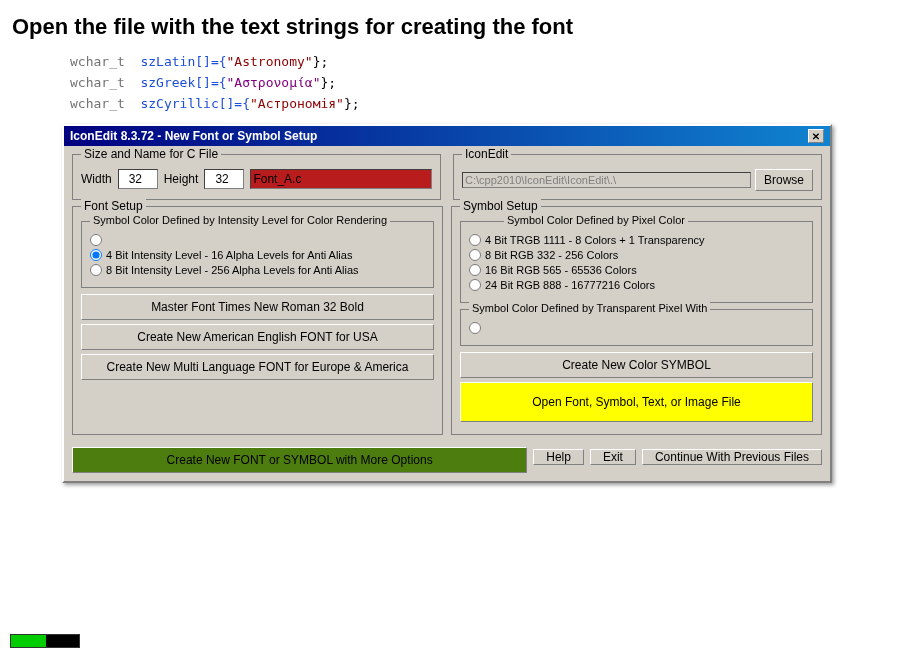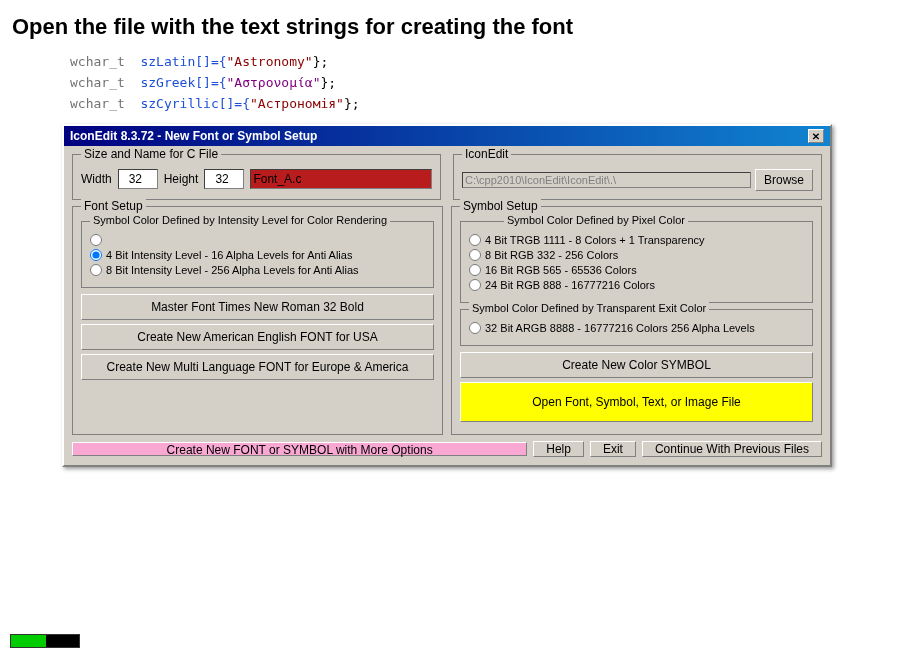--- a/index.html
+++ b/index.html
@@ -286,28 +286,29 @@
       height: 16px;
       padding: 0 12px;
       background: #d4d0c8;
       border: 1px solid #808080;
       border-top: 1px solid #ffffff;
       border-left: 1px solid #ffffff;
       font-size: 12px;
       cursor: pointer;
     }
     .wide-bottom-btn {
-      height: 14px;
+      height: 26px;
       width: 100%;
-      background: #f9a8d4;
+      background: #4d7c0f;
       border: 1px solid #808080;
       border-top: 1px solid #ffffff;
       border-left: 1px solid #ffffff;
       font-size: 12px;
       cursor: pointer;
+      margin-top: 6px;
     }
 
     
     .progress-area {
       position: absolute;
       bottom: 10px;
       left: 10px;
     }
     .progress-bar-container {
       width: 70px;
@@ -419,24 +420,23 @@
             <label for="px3">16 Bit RGB 565 - 65536 Colors</label>
           </div>
           <div class="radio-row">
             <input type="radio" name="pixelcolor" id="px4" style="">
             <label for="px4">24 Bit RGB 888 - 16777216 Colors</label>
           </div>
         </div>
 
         
         <div class="transparent-group">
-          <span class="transparent-group-label">Symbol Color Defined by Transparent Exit Color</span>
+          <span class="transparent-group-label">Symbol Color Defined by Transparent Pixel With</span>
           <div class="radio-row">
             <input type="radio" name="pixelcolor" id="tp1" style="">
-            <label for="tp1">32 Bit ARGB 8888 - 16777216 Colors 256 Alpha Levels</label>
           </div>
         </div>
 
         <button class="action-btn">Create New Color SYMBOL</button>
         <button class="open-file-btn">Open Font, Symbol, Text, or Image File</button>
       </div>
     </div>
 
     <div class="bottom-row">
       <div class="bottom-left">

